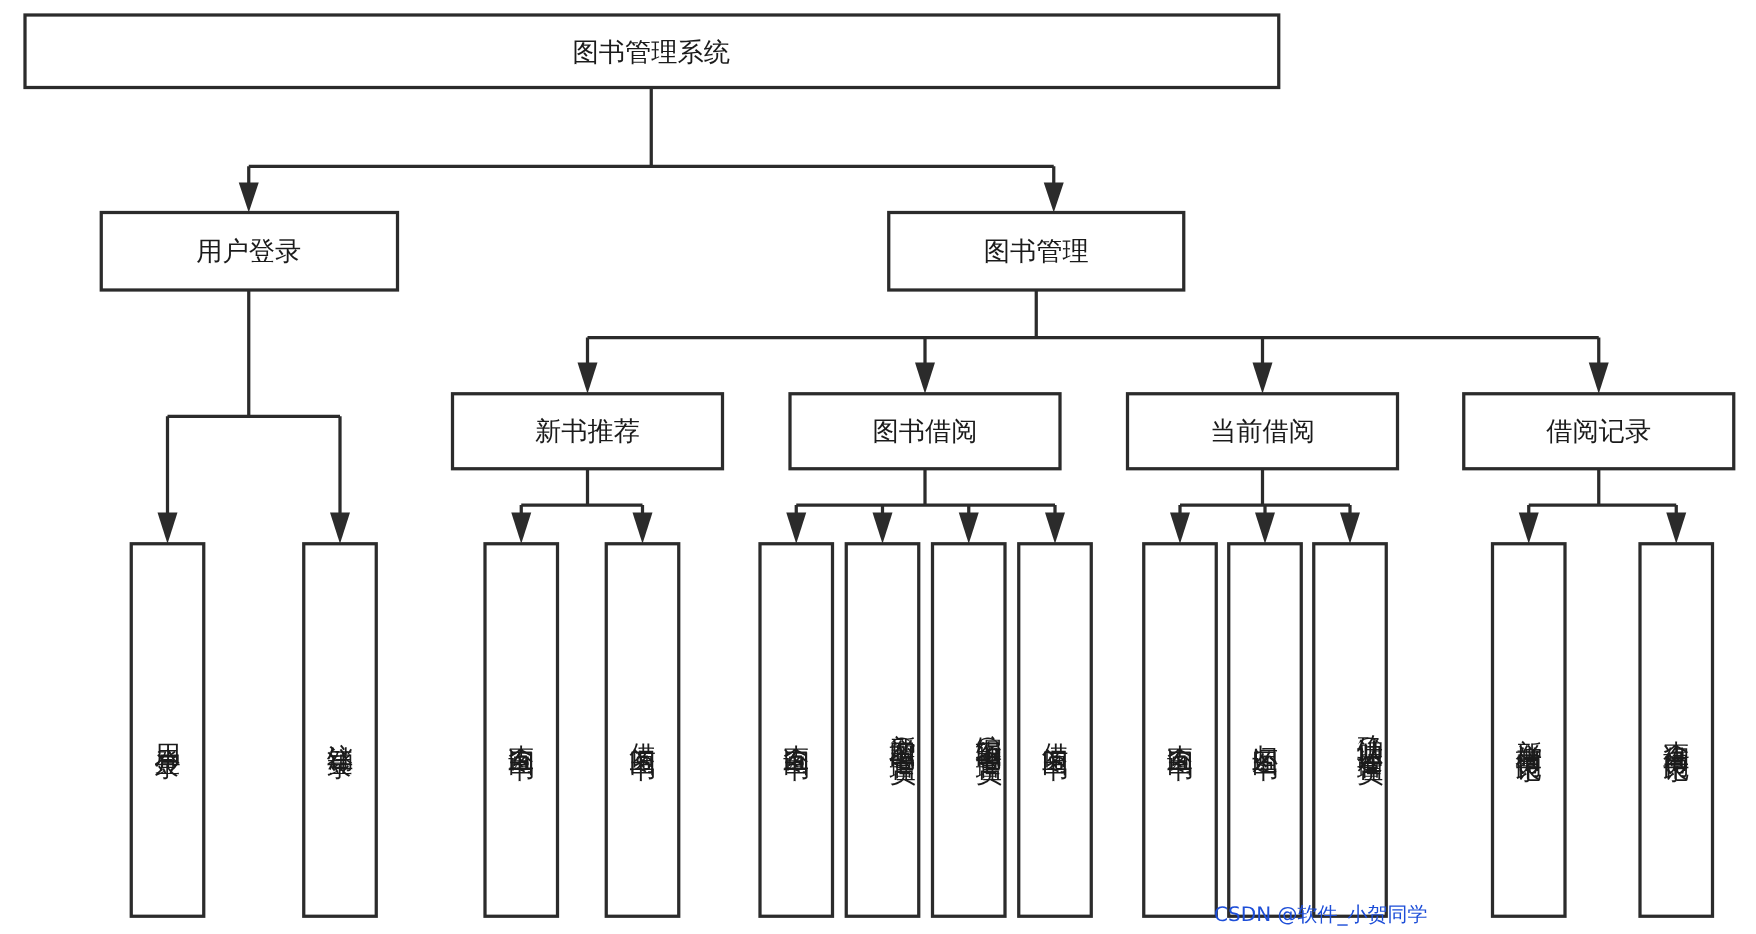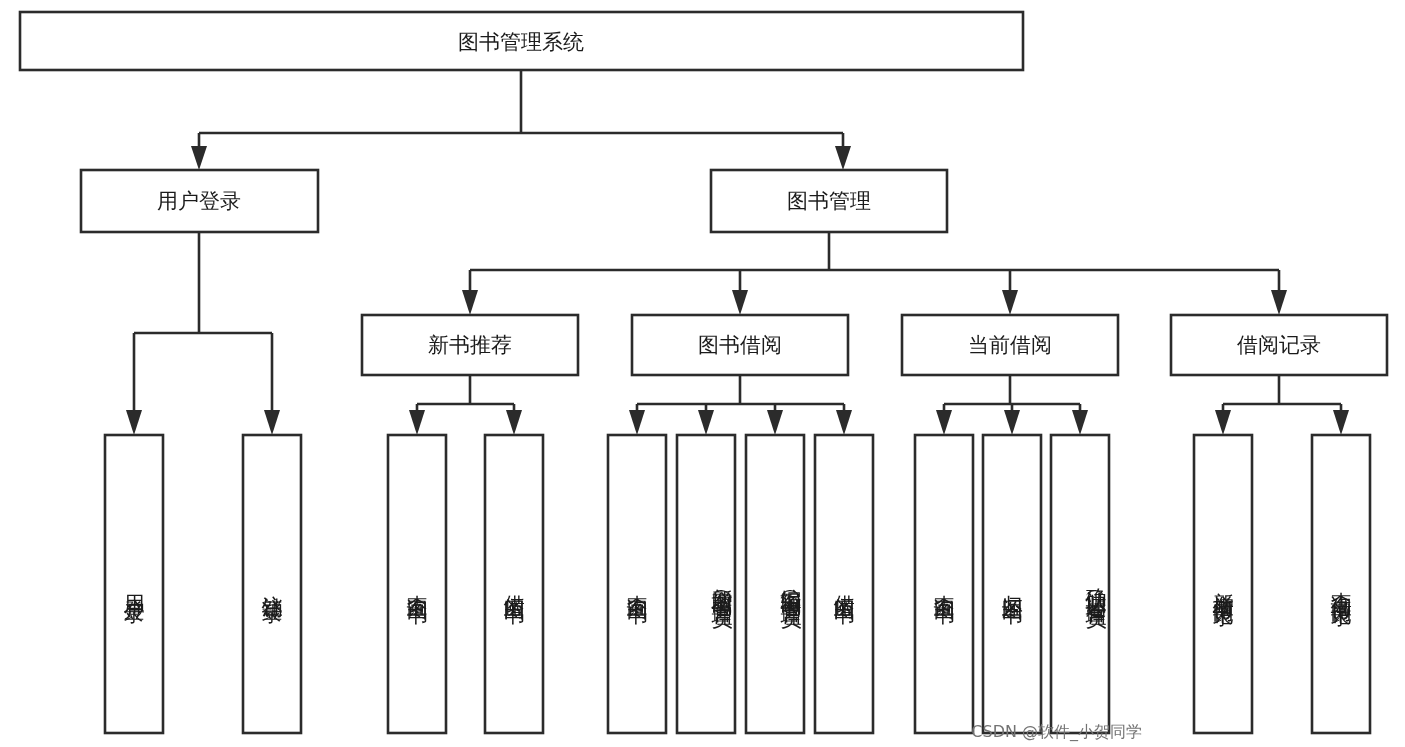--- a/index.html
+++ b/index.html
@@ -64,21 +64,21 @@
     justify-content: center;
     text-align: center;
     pointer-events: none;
   }
   .watermark {
     position: absolute;
     right: 12px;
     bottom: 4px;
     font-family: "DejaVu Sans", "Liberation Sans", sans-serif;
     font-size: 16px;
-    color: #737373;
+    color: #1d4ed8;
     white-space: nowrap;
   }
 </style>
 </head>
 <body>
 
 <div id="diagram-root">
 
   <svg class="diagram" viewBox="0 0 1405 747" xmlns="http://www.w3.org/2000/svg">
 

